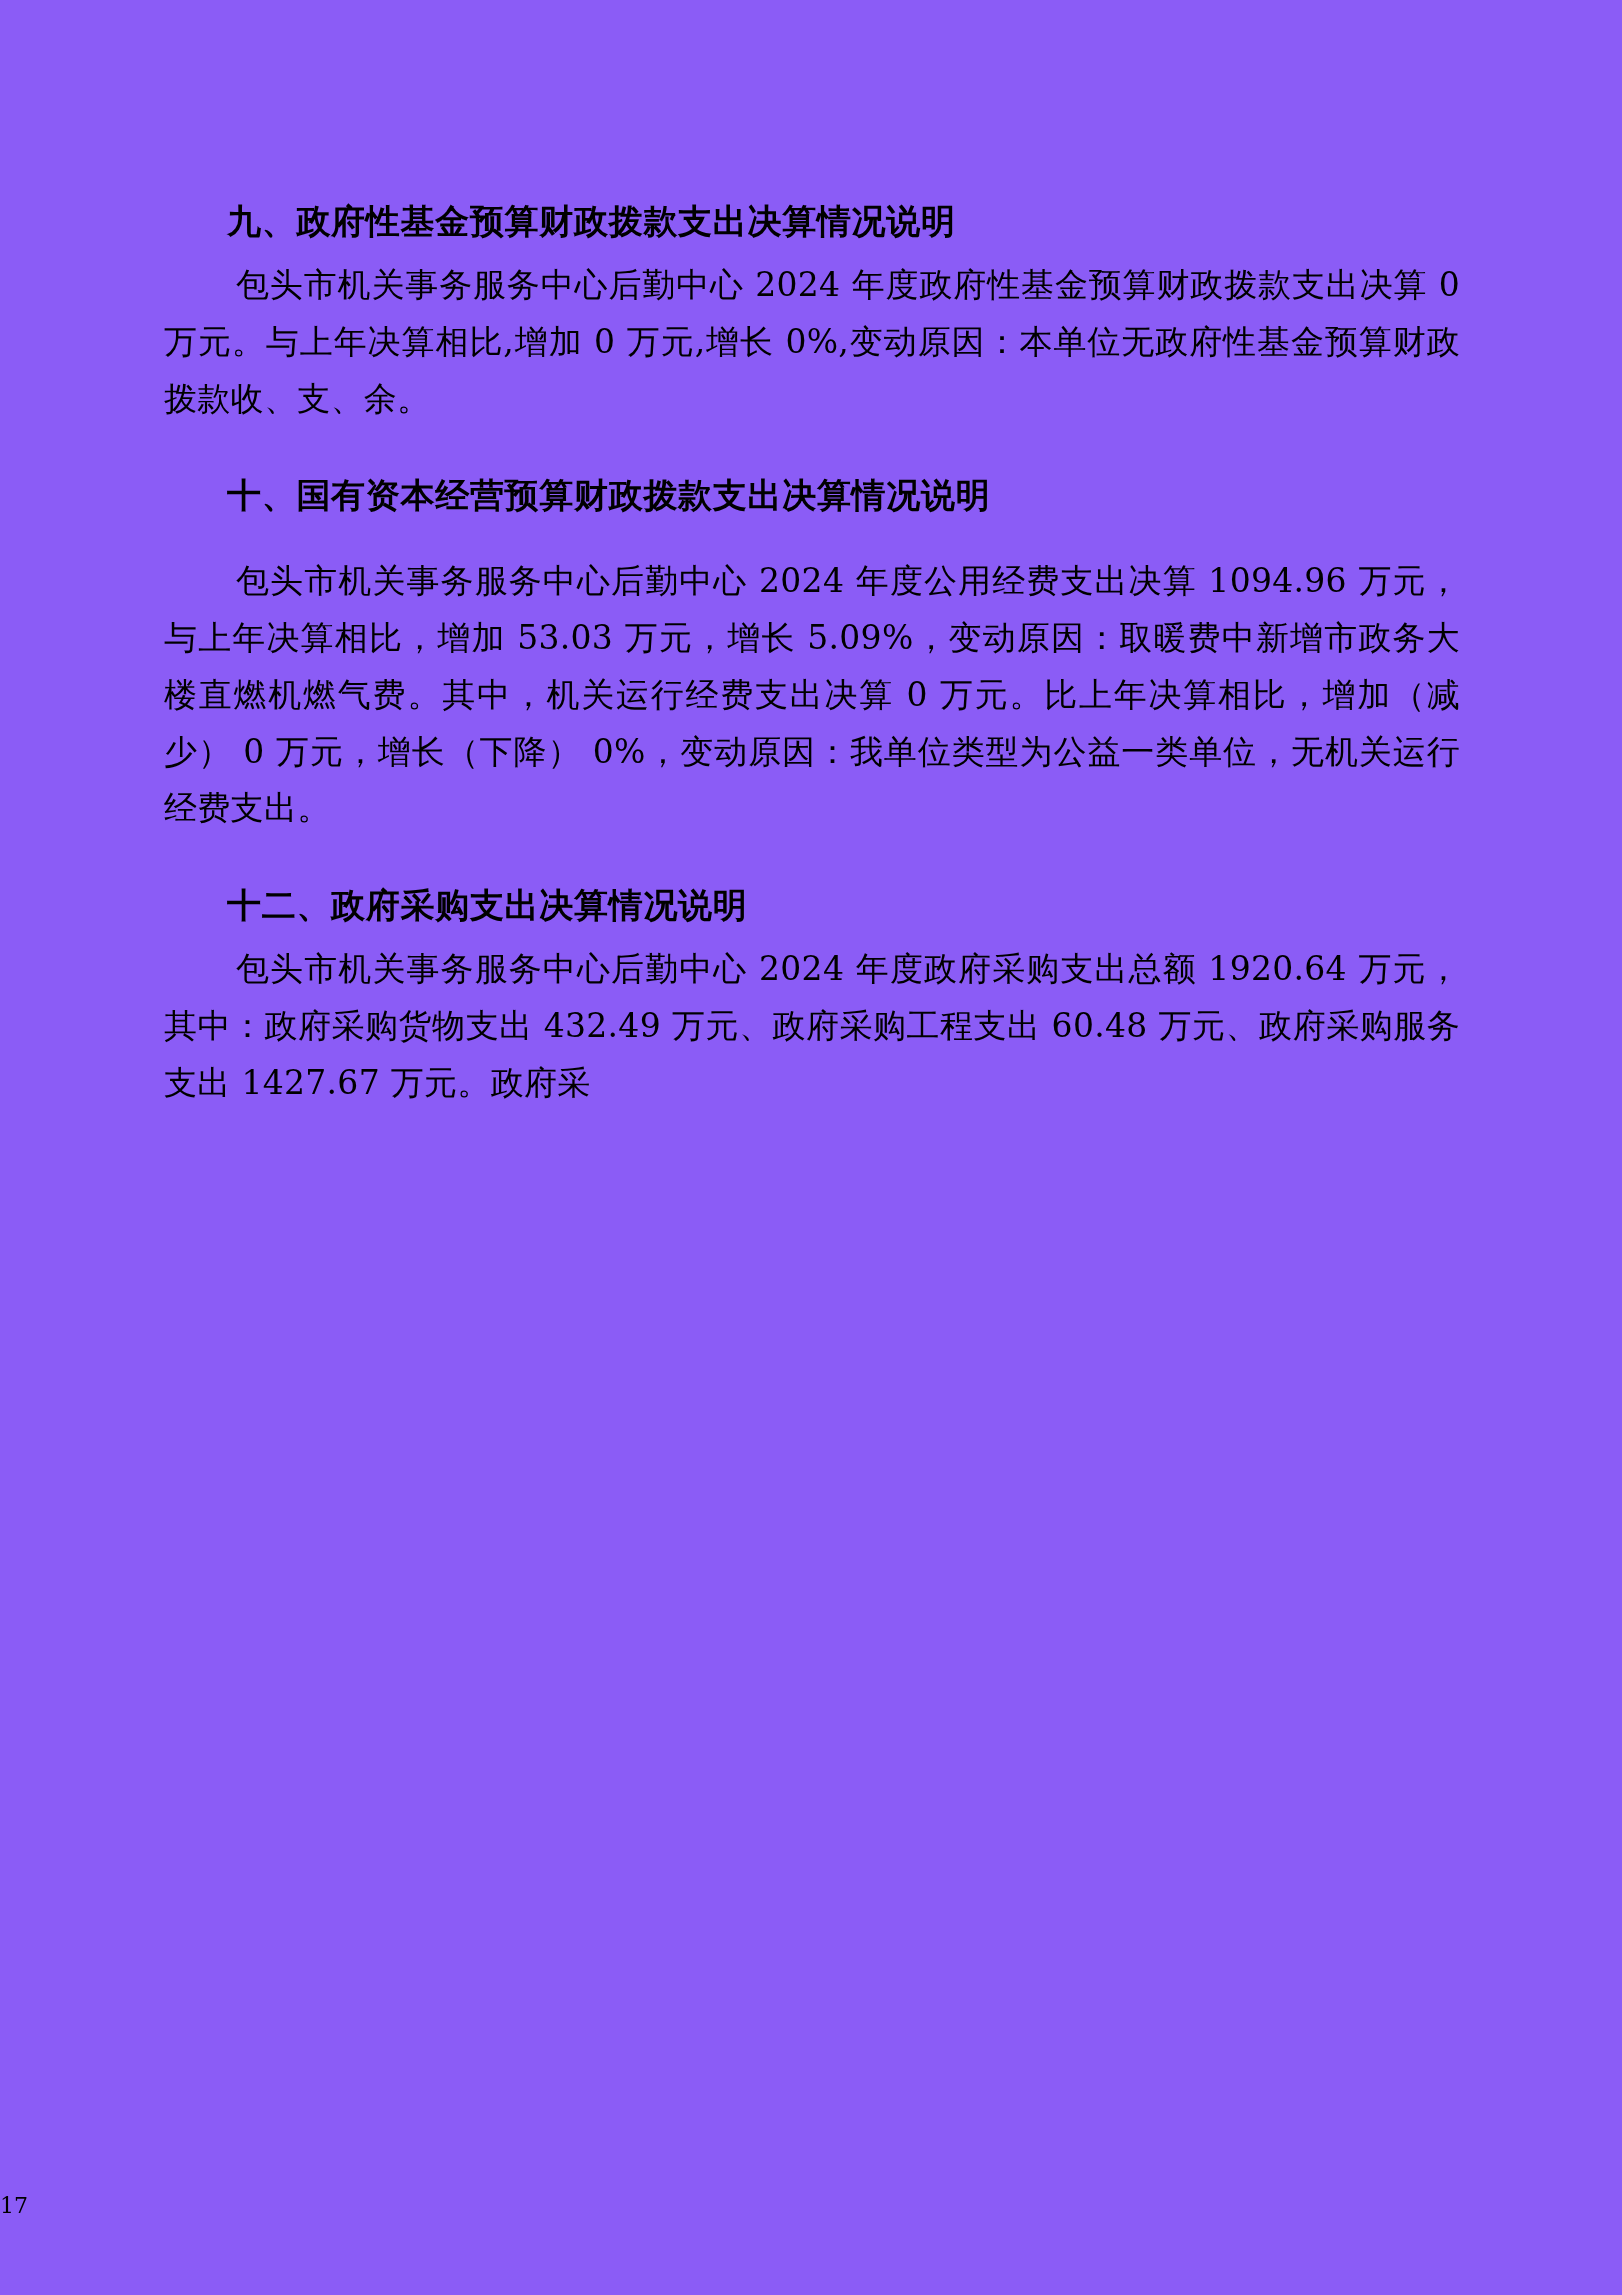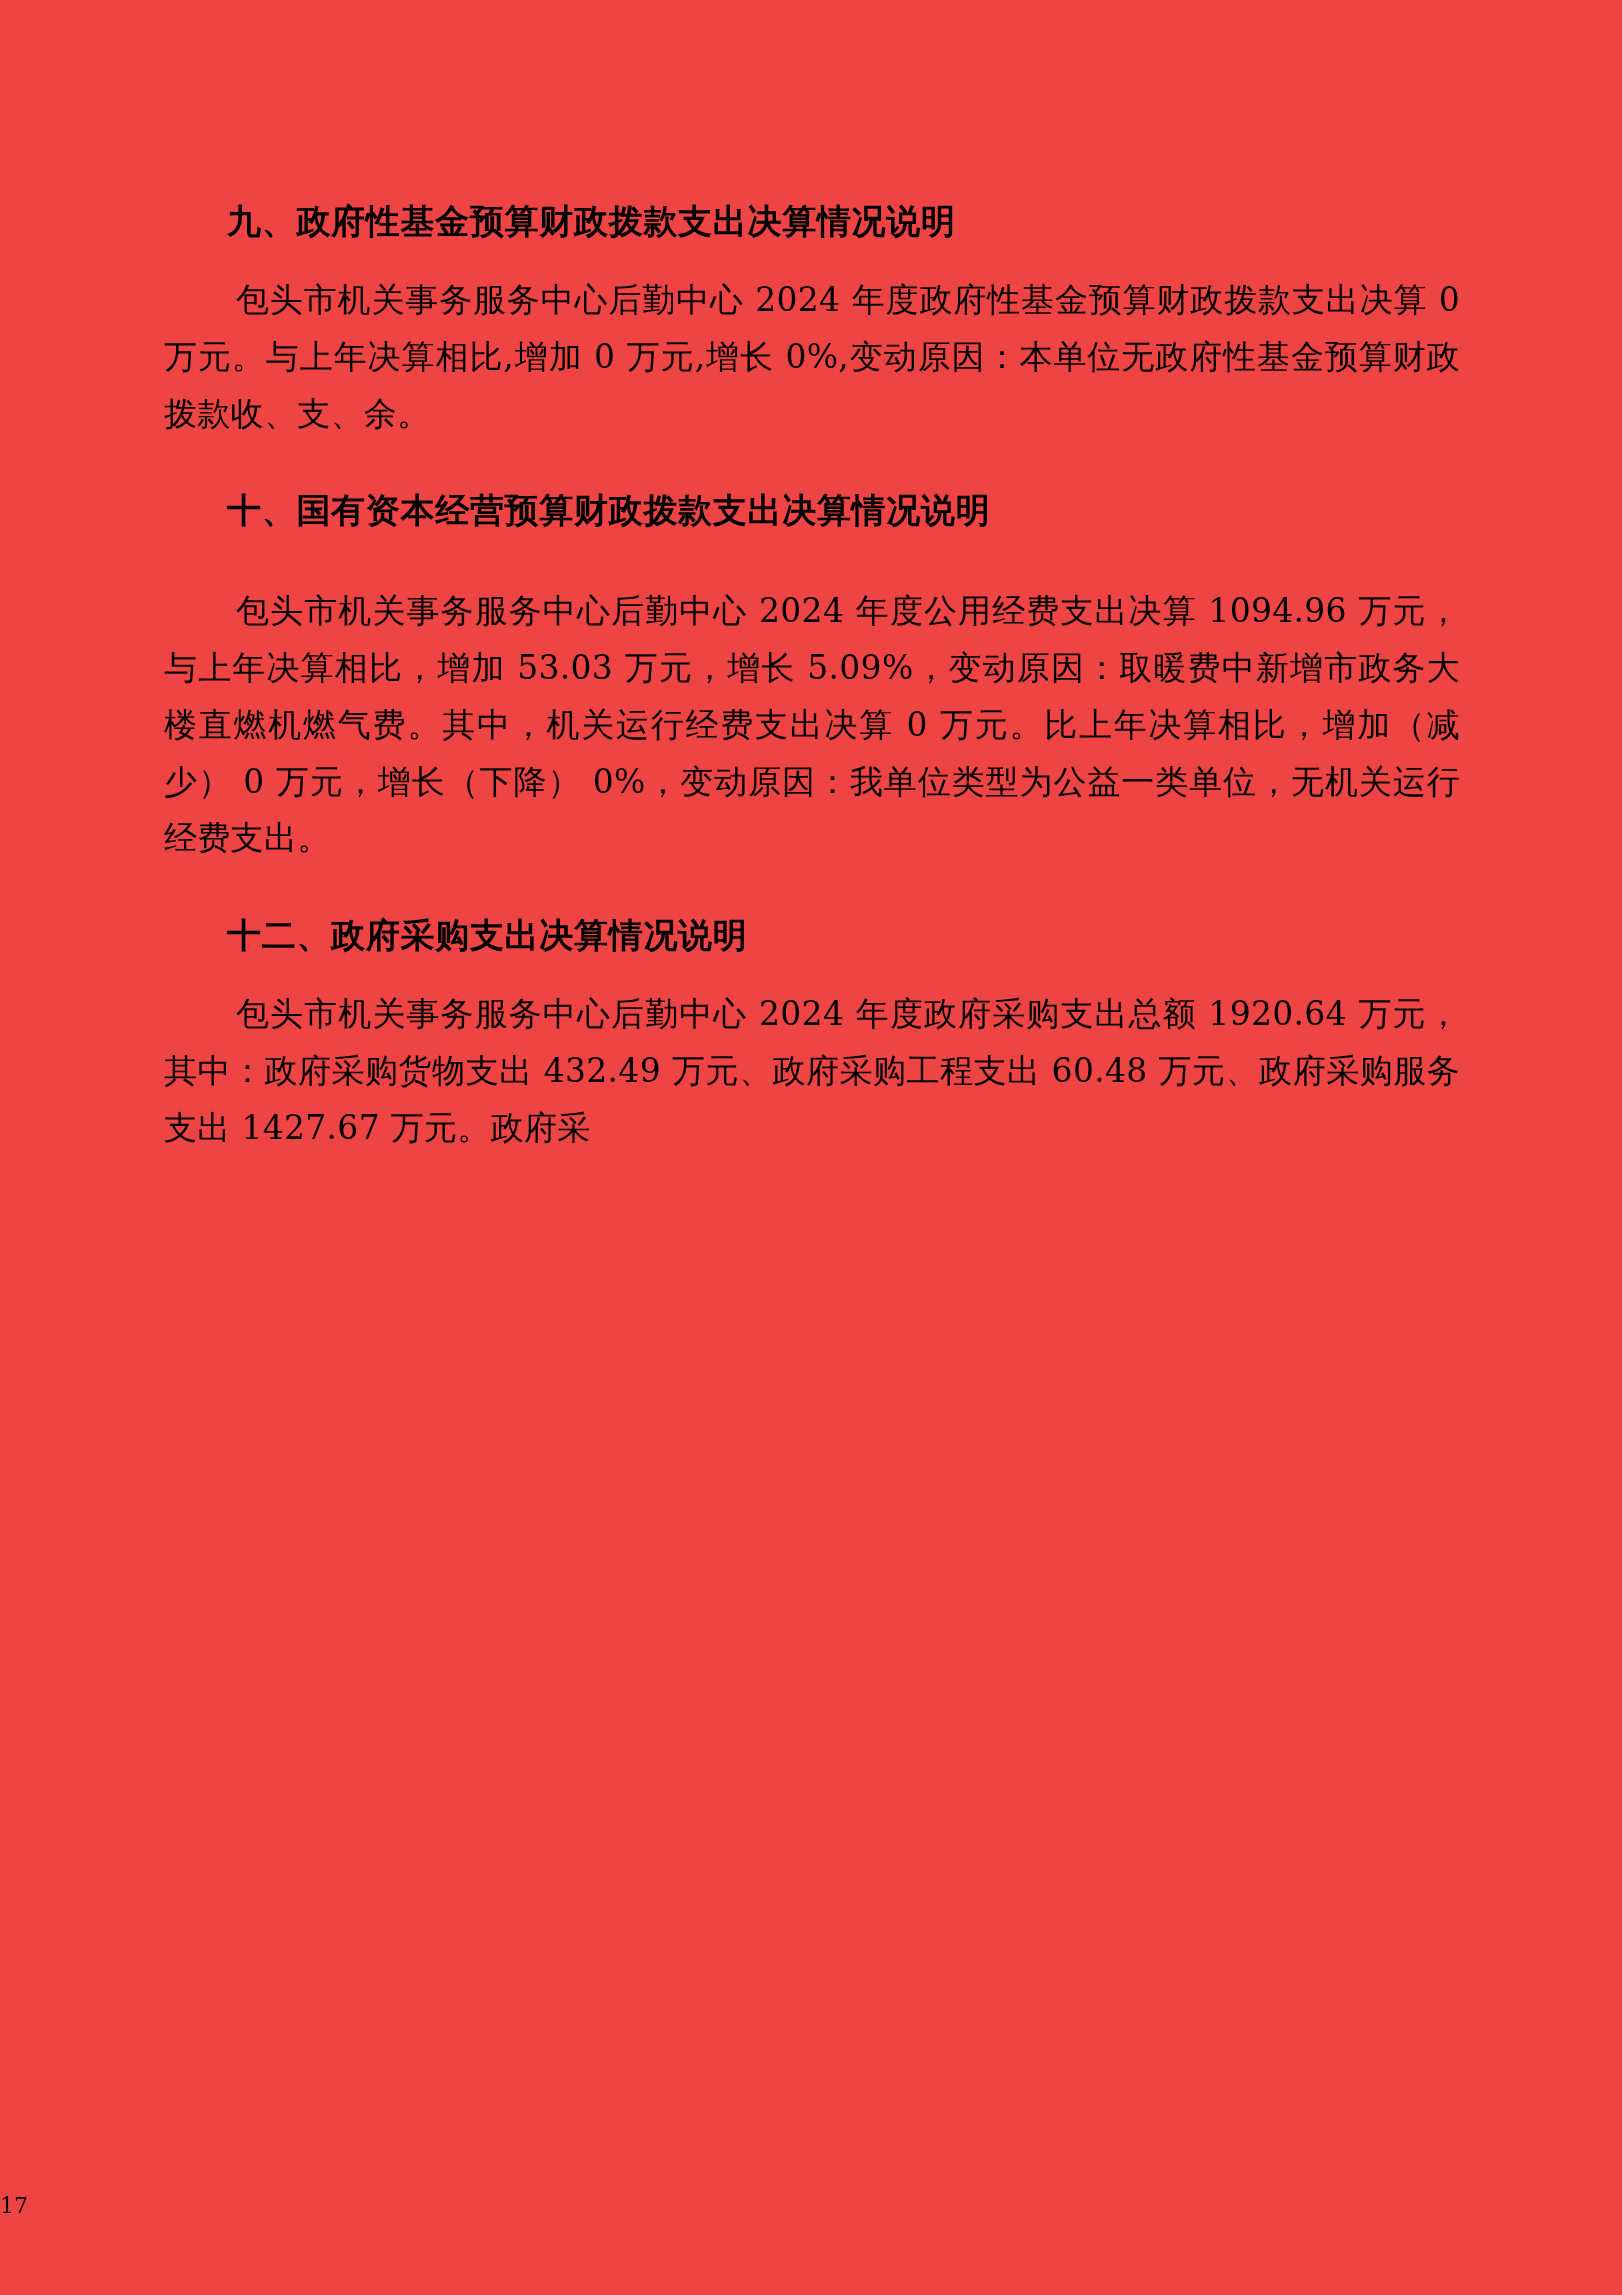--- a/index.html
+++ b/index.html
@@ -9,21 +9,21 @@
   }
   body {
     font-family: "DejaVu Serif", serif;
     color: #000000;
   }
   .page {
     position: relative;
     width: 1623px;
     height: 2295px;
     margin: 0 auto;
-    background: #ef4444;
+    background: #8b5cf6;
     box-sizing: border-box;
     padding: 196px 164px 105px 164px;
   }
   .content {
     width: 1296px;
     margin: 0 auto;
   }
   h2.section-heading {
     font-family: "DejaVu Serif", serif;
     font-weight: bold;
@@ -31,21 +31,21 @@
     line-height: 1.5;
     margin: 0 0 5.2px 0;
     padding: 0;
     text-indent: 63px;
     letter-spacing: 0.7px;
   }
   p.body-par {
     font-family: "DejaVu Serif", serif;
     font-size: 33px;
     line-height: 1.72;
-    margin: 25px 0 26px 0;
+    margin: 10px 0 26px 0;
     padding: 0;
     text-indent: 72px;
     text-align: justify;
     text-justify: inter-character;
     letter-spacing: 0.3px;
   }
   .spacer-md { height: 17px; }
   .page-number {
     position: absolute;
     left: 0;

